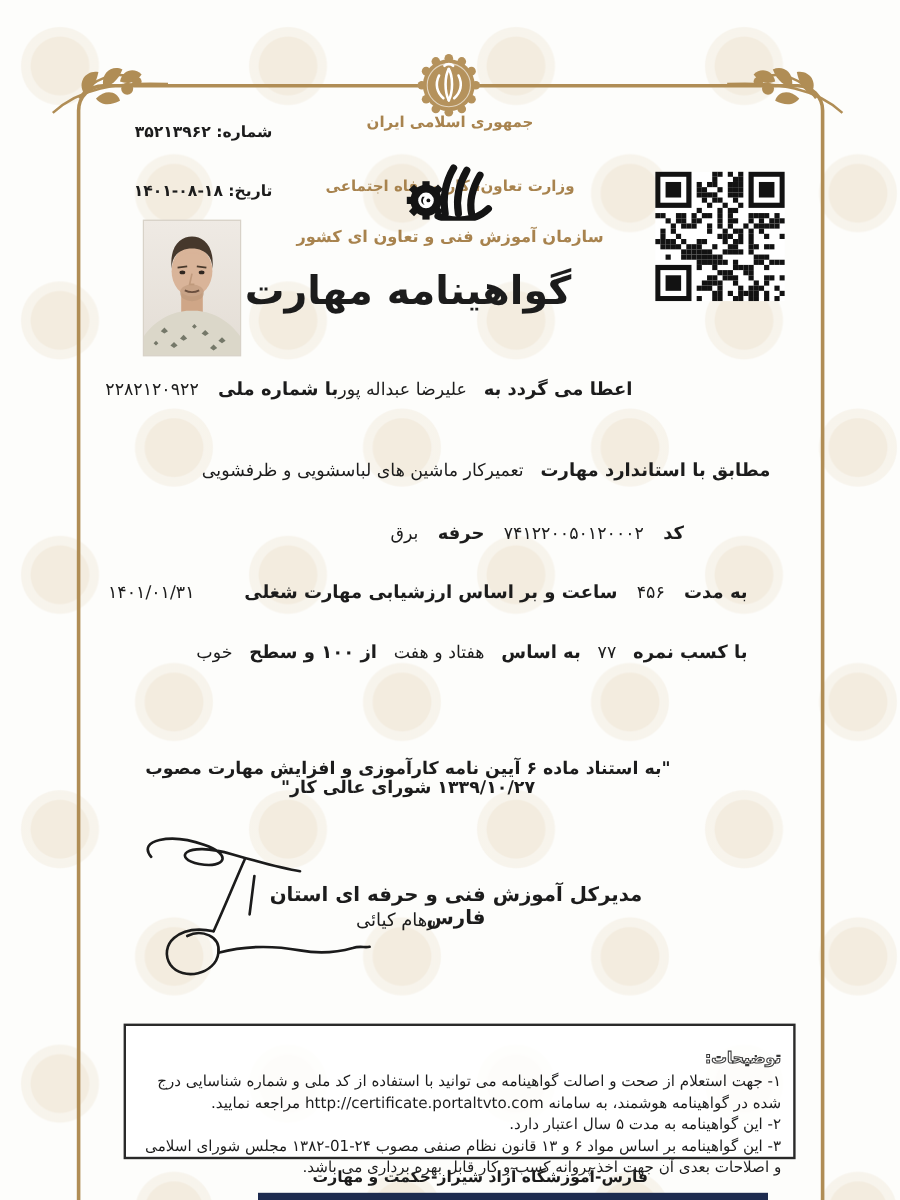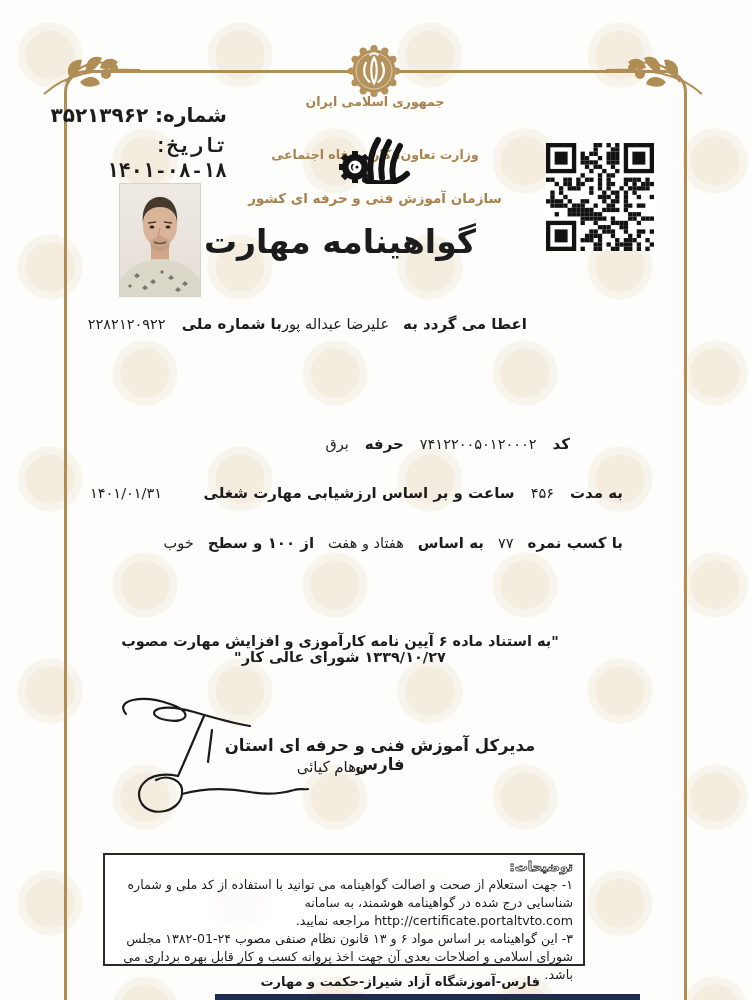--- a/index.html
+++ b/index.html
@@ -29,31 +29,31 @@
     left:64px;top:70px;width:623px;height:980px;
     border:3px solid var(--frame);border-radius:22px;
     background:transparent;
   }
   .tan{color:var(--header_text);}
   .ctr{text-align:center;}
   .lb{font-weight:bold;font-size:15px;}
   .val{font-size:14.5px;}
   .row{position:absolute;display:flex;align-items:baseline;direction:rtl;white-space:nowrap;}
   .gap14{gap:14px;} .gap16{gap:16px;}
-  .serial{font-weight:bold;font-size:20px;margin-left:25px;}
+  .serial{font-weight:bold;font-size:13px;}
   .hdr-small{font-size:12.5px;font-weight:600;}
   .org-line{font-size:13.5px;font-weight:bold;}
   .cert-title{font-size:33px;font-weight:bold;letter-spacing:0px;}
   .legal{font-weight:bold;font-size:14.5px;}
   .sig-title{font-weight:bold;font-size:16.5px;}
   .sig-name{font-size:15px;}
   .notes-box{
-    left:103px;top:853px;width:482px;height:113px;
+    left:103px;top:853px;width:560px;height:113px;
     border:2px solid #2a2a2a;background:#ffffffd8;
-    padding:3px 10px 3px 8px;font-size:12.6px;line-height:1.42;direction:rtl;text-align:right;
+    padding:19px 10px 3px 8px;font-size:12.6px;line-height:1.42;direction:rtl;text-align:right;
   }
   .notes-heading{
     font-weight:bold;font-size:13px;color:#555;
   }
   @supports (-webkit-text-stroke: 1px black){
     .notes-heading{color:transparent;-webkit-text-stroke:0.9px #3a3a3a;}
   }
   .footer-line{font-weight:bold;font-size:13px;}
   .navy-bar{left:215px;top:994px;width:425px;height:8px;background:var(--navy_bar);}
   .photo-box{left:120px;top:184px;width:80px;height:112px;box-shadow:0 0 0 1px #d8d2c8;}
@@ -131,21 +131,21 @@
     </svg>
   </div>
 
   <div class="abs ctr tan hdr-small" style="left:255px;top:94px;width:240px;">جمهوری اسلامی ایران</div>
   <div class="abs ctr tan hdr-small" style="left:230px;top:111px;width:290px;margin-top:36px;">وزارت تعاون، کار و رفاه اجتماعی</div>
 
   <div class="abs serial" style="right:523px;top:103px;direction:rtl;">
     <span>شماره:</span>
     <span class="ltr">۳۵۲۱۳۹۶۲</span>
   </div>
-  <div class="abs serial" style="right:523px;top:133px;direction:rtl;font-family:Liberation Mono, monospace;">
+  <div class="abs serial" style="right:523px;top:152px;direction:rtl;">
     <span>تاریخ:</span>
     <span class="ltr">۱۴۰۱-۰۸-۱۸</span>
   </div>
 
   <div class="abs" style="left:335px;top:130px;width:78px;height:54px;">
     <svg viewBox="0 0 78 54" width="78" height="54">
       <g stroke="#141414" stroke-width="6" fill="none" stroke-linecap="round">
         <path d="M36,48 C34,36 36,22 43,10"></path>
         <path d="M47,48 C45,36 47,24 54,12"></path>
         <path d="M58,48 C56,38 58,28 65,16"></path>
@@ -162,21 +162,21 @@
           <rect x="27" y="25" width="6" height="6" transform="rotate(-45 30 28)"></rect>
           <rect x="7" y="43" width="6" height="6" transform="rotate(-45 10 46)"></rect>
           <rect x="27" y="43" width="6" height="6" transform="rotate(45 30 46)"></rect>
         </g>
       </g>
       <circle cx="20" cy="37" r="6.5" fill="#ffffff"></circle>
       <path d="M17,34 C15,37 16,40 19,41 C17,39 17,36 19,34 Z" fill="#141414"></path>
       <circle cx="22" cy="37" r="1.6" fill="#141414"></circle>
     </svg>
   </div>
-  <div class="abs ctr tan org-line" style="left:225px;top:190px;width:300px;">سازمان آموزش فنی و حرفه ای کشور</div>
+  <div class="abs ctr tan org-line" style="left:225px;top:190px;width:300px;">سازمان آموزش فنی و تعاون ای کشور</div>
 
   <div class="abs photo-box">
     <svg viewBox="0 0 80 112" width="80" height="112">
       <defs>
         <linearGradient id="pbg" x1="0" y1="0" x2="0" y2="1">
           <stop offset="0" stop-color="#efeae4"></stop>
             <stop offset="1" stop-color="#e3ddd5"></stop>
         </linearGradient>
       </defs>
       <rect width="80" height="112" fill="url(#pbg)"></rect>
@@ -439,20 +439,22 @@
       <span class="lb">اعطا می گردد به</span>
       <span class="val">علیرضا عبداله پور</span>
     </span>
     <span class="row gap16" style="position:static;">
       <span class="lb">با شماره ملی</span>
       <span class="val ltr">۲۲۸۲۱۲۰۹۲۲</span>
     </span>
   </div>
 
   <div class="row gap14" style="right:108px;top:383px;">
+    <span class="lb">مطابق با استاندارد مهارت</span>
+    <span class="val">تعمیرکار ماشین های لباسشویی و ظرفشویی</span>
   </div>
 
   <div class="row gap16" style="right:180px;top:435px;">
     <span class="lb">کد</span>
     <span class="val ltr">۷۴۱۲۲۰۰۵۰۱۲۰۰۰۲</span>
     <span class="lb">حرفه</span>
     <span class="val">برق</span>
   </div>
 
   <div class="row" style="right:127px;left:90px;top:484px;justify-content:space-between;">
@@ -485,20 +487,21 @@
         <path d="M104,38 L100,70"></path>
         <path d="M70,84 C40,78 24,96 34,112 C44,126 72,120 74,102 C76,88 60,82 48,88"></path>
         <path d="M74,102 C96,96 120,96 142,100 C158,103 172,102 186,98 C192,96 196,98 200,97"></path>
       </g>
     </svg>
   </div>
 
   <div class="abs notes-box">
     <div class="notes-heading">توضیحات:</div>
     <div>۱- جهت استعلام از صحت و اصالت گواهینامه می توانید با استفاده از کد ملی و شماره شناسایی درج شده در گواهینامه هوشمند، به سامانه http://certificate.portaltvto.com مراجعه نمایید.</div>
+    <div>۲- این گواهینامه به مدت ۵ سال اعتبار دارد.</div>
     <div>۳- این گواهینامه بر اساس مواد ۶ و ۱۳ قانون نظام صنفی مصوب ۲۴-01-۱۳۸۲ مجلس شورای اسلامی و اصلاحات بعدی آن جهت اخذ پروانه کسب و کار قابل بهره برداری می باشد.</div>
   </div>
 
   <div class="abs footer-line" style="right:210px;top:974px;">فارس-آموزشگاه آزاد شیراز-حکمت و مهارت</div>
 
   <div class="abs navy-bar"></div>
 
 </div>
 
 </body></html>

